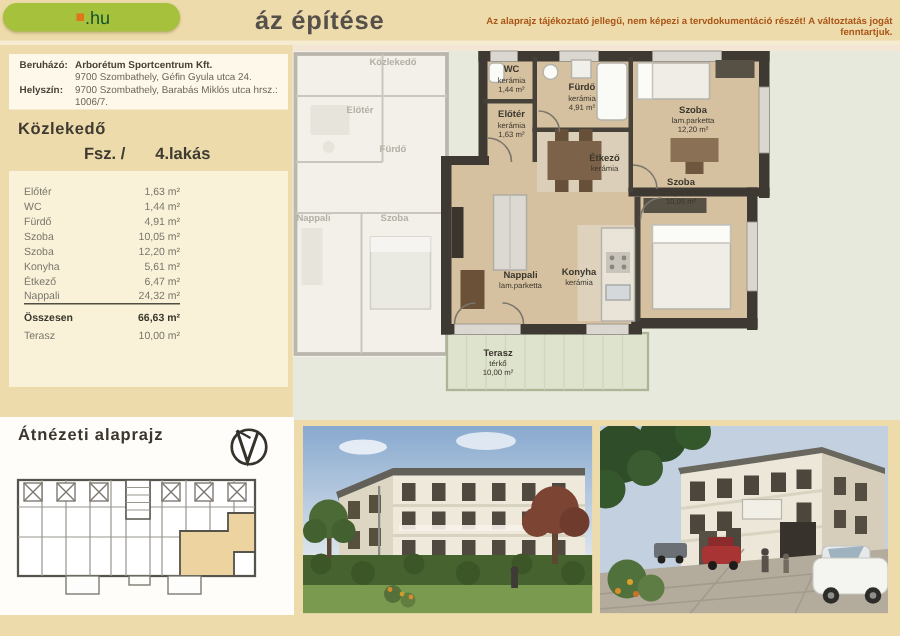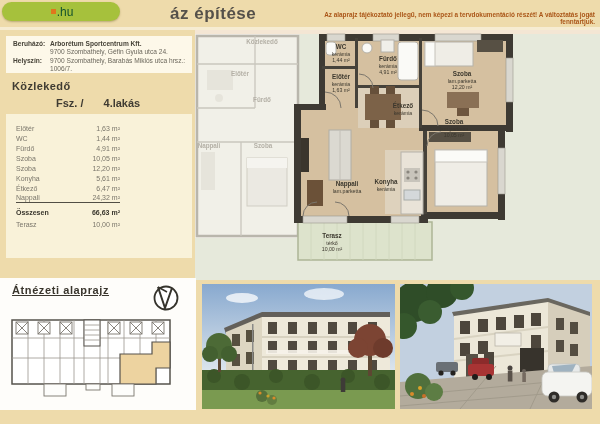--- a/index.html
+++ b/index.html
@@ -38,21 +38,21 @@
   
   .plan{position:absolute;left:195px;top:30px;width:405px;height:250px;}
   .plan svg{position:absolute;left:0;top:0;}
   .plan-label{position:absolute;width:50px;text-align:center;line-height:1.2;color:#3b372d;}
   .plan-label .rname{display:block;font-weight:bold;font-size:6.3px;}
   .plan-label .rsub{display:block;font-size:5.2px;}
   .plan-label.faded{color:#b4b0a6;}
 
   
   .overview-panel{position:absolute;left:0;top:278px;width:196px;height:132px;background:#fefdfa;}
-  .overview-heading{position:absolute;left:12px;top:6px;font-size:11px;font-weight:bold;color:#3a362d;letter-spacing:.6px;text-decoration:underline;}
+  .overview-heading{position:absolute;left:12px;top:6px;font-size:11px;font-weight:bold;color:#3a362d;letter-spacing:.6px;}
   .compass{position:absolute;left:151px;top:2px;}
   .overview-svg{position:absolute;left:8px;top:36px;}
 
   
   .photo{position:absolute;overflow:hidden;}
   .photo-left{left:202px;top:284px;width:193px;height:125px;}
   .photo-right{left:400px;top:284px;width:192px;height:125px;}
 </style>
 </head>
 <body>

